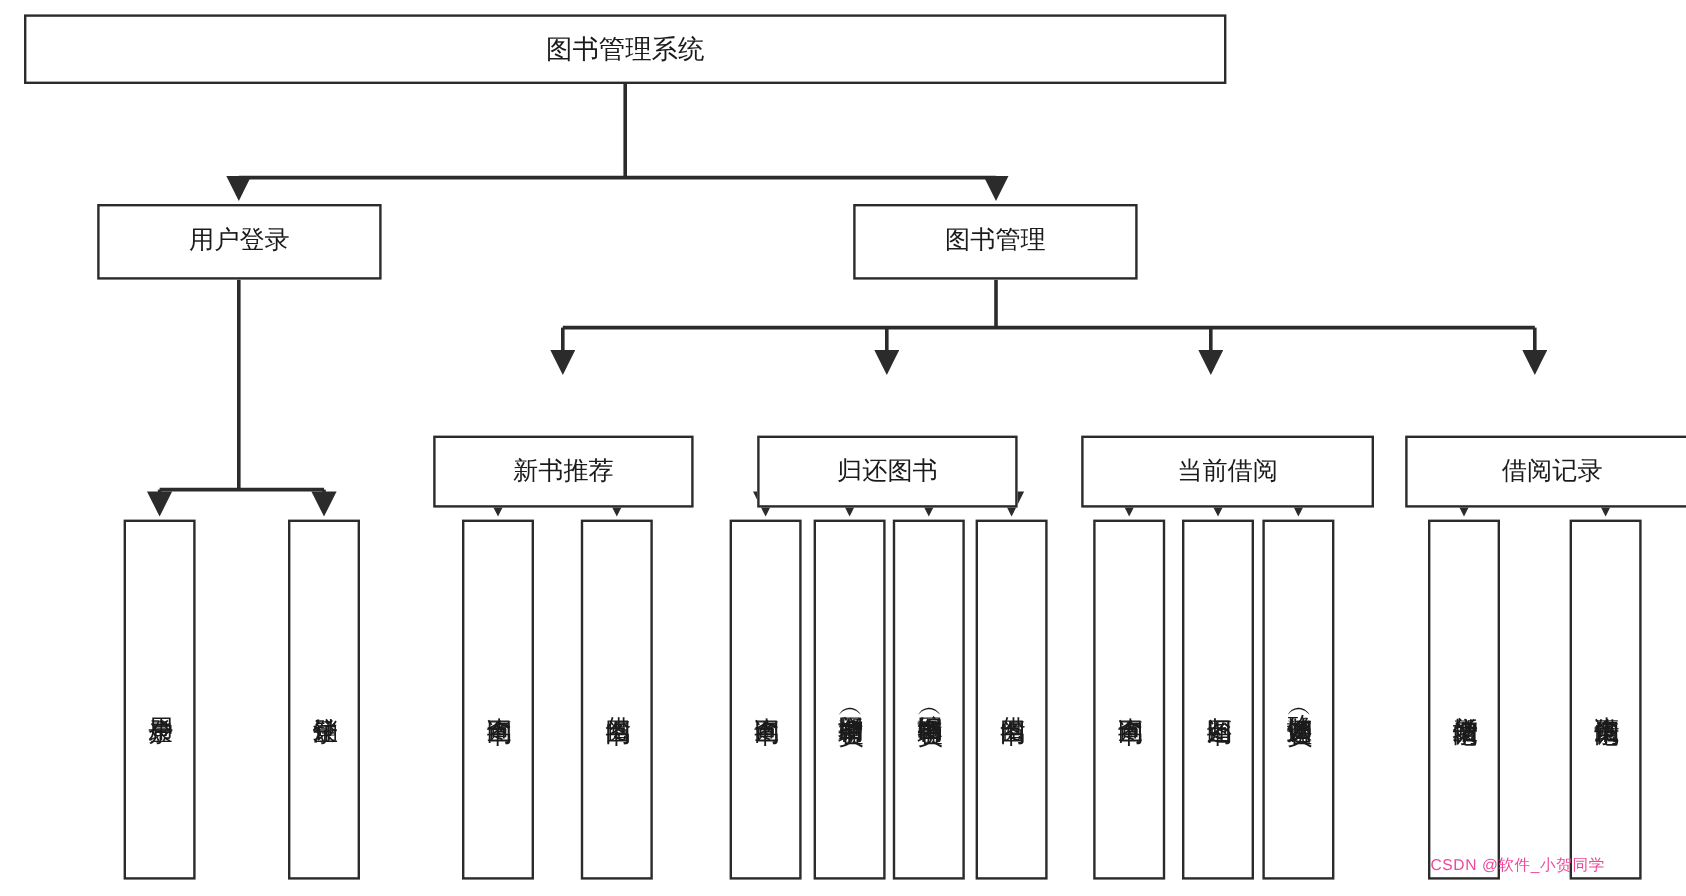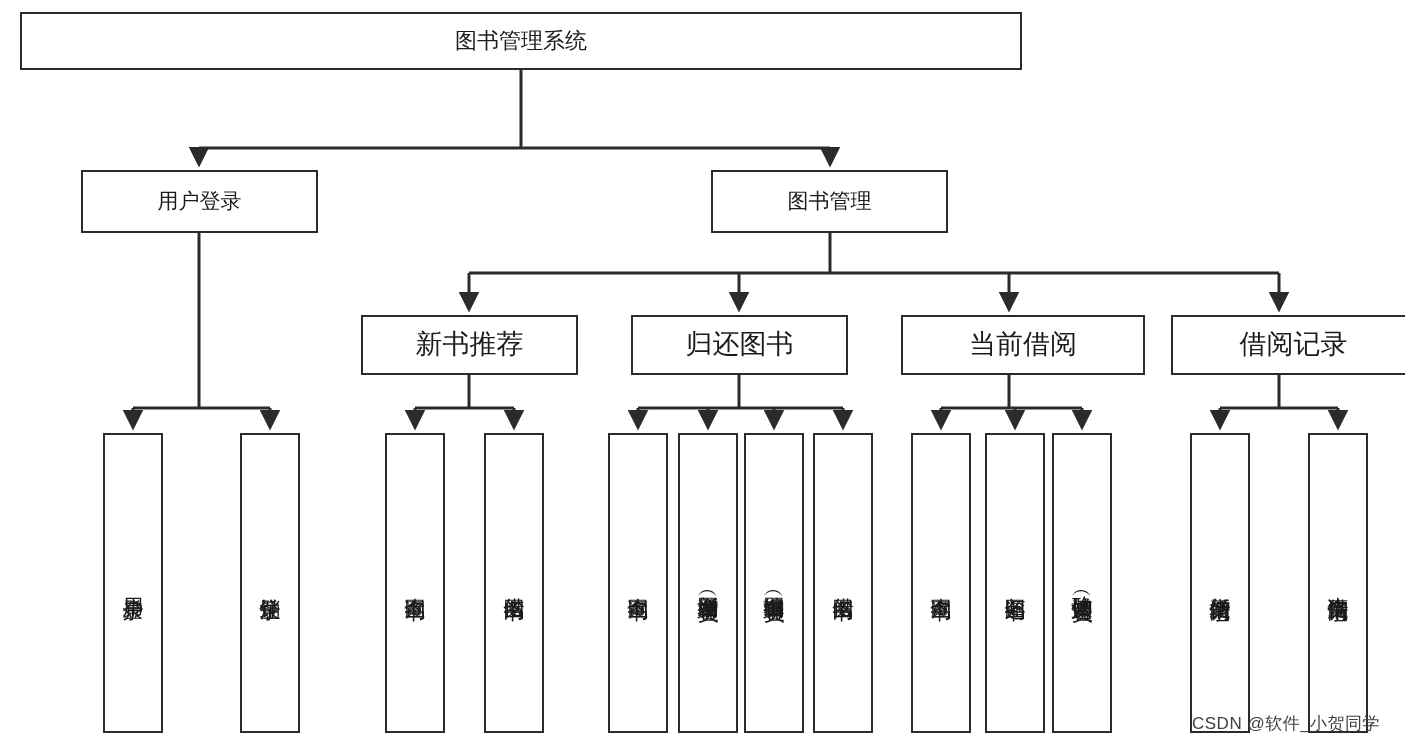--- a/index.html
+++ b/index.html
@@ -36,37 +36,38 @@
     text-align: left;
     line-height: 1.15;
   }
   .node.level-root {
     font-size: 22px;
   }
   .node.level-2 {
     font-size: 21px;
   }
   .node.level-3 {
-    font-size: 27px;
+    font-size: 21px;
+    margin-top: 48px;
   }
   .node.leaf {
     font-size: 21px;
     writing-mode: vertical-rl;
     text-orientation: upright;
     padding: 6px 0;
     letter-spacing: 1px;
   }
   .node.leaf .leaf-text {
     display: block;
     white-space: normal;
   }
   .watermark {
     position: absolute;
-    font-size: 17px;
-    color: #404040;
+    font-size: 13px;
+    color: #ec4899;
     white-space: nowrap;
     letter-spacing: 0.5px;
     user-select: none;
   }
 </style>
 </head>
 <body>
 
 <div id="canvas">
 

